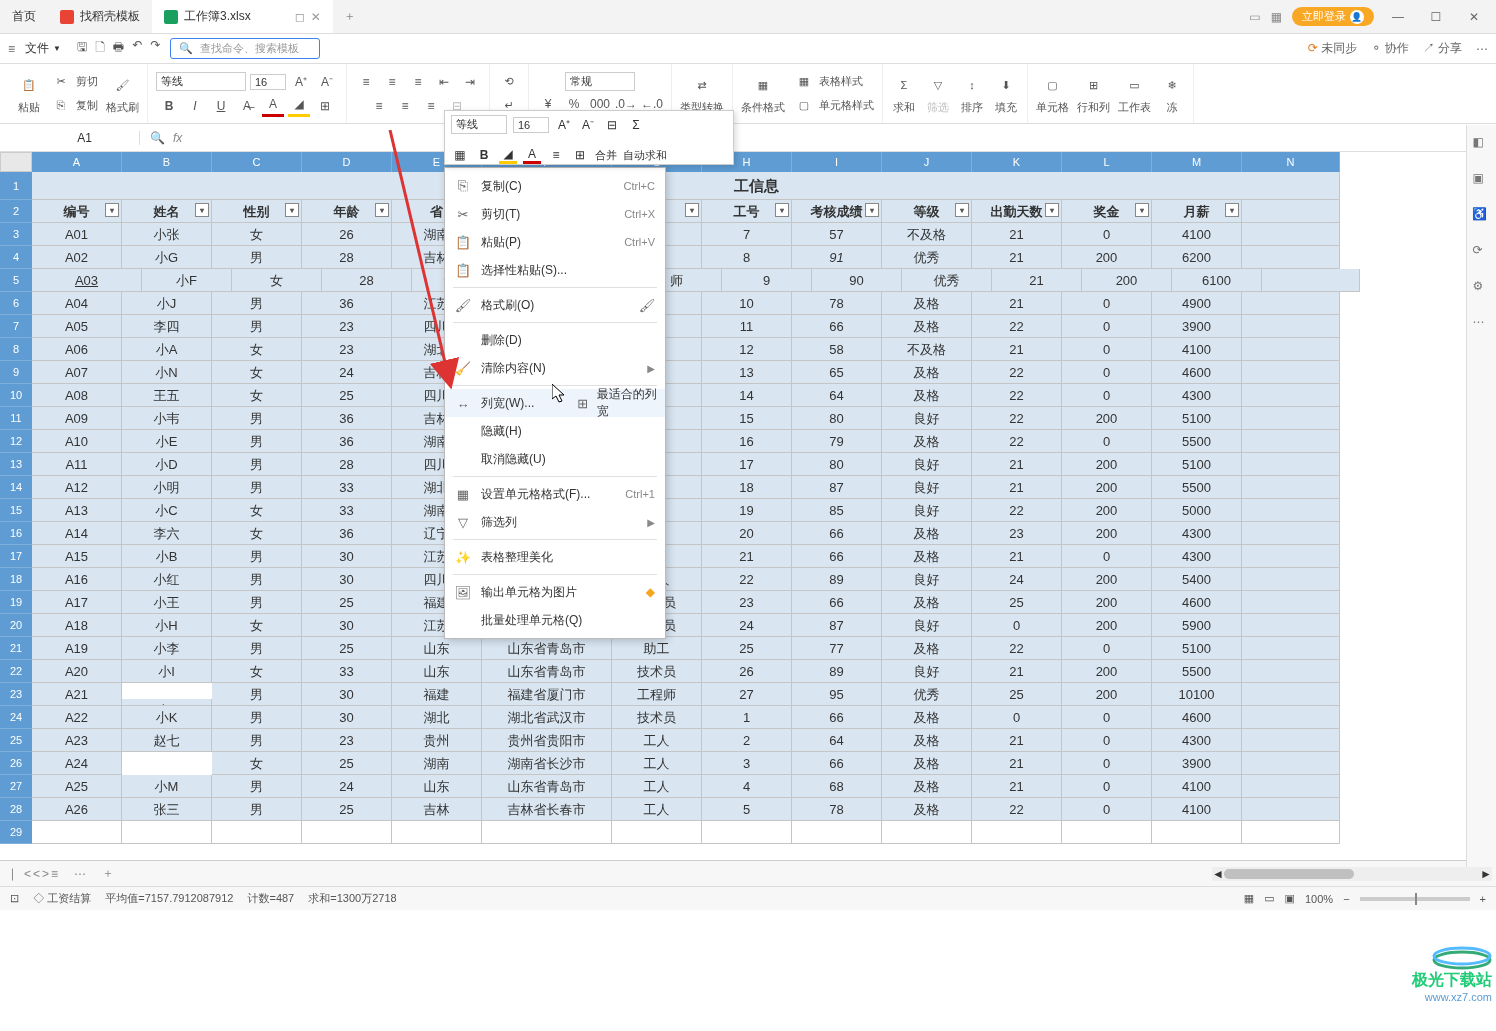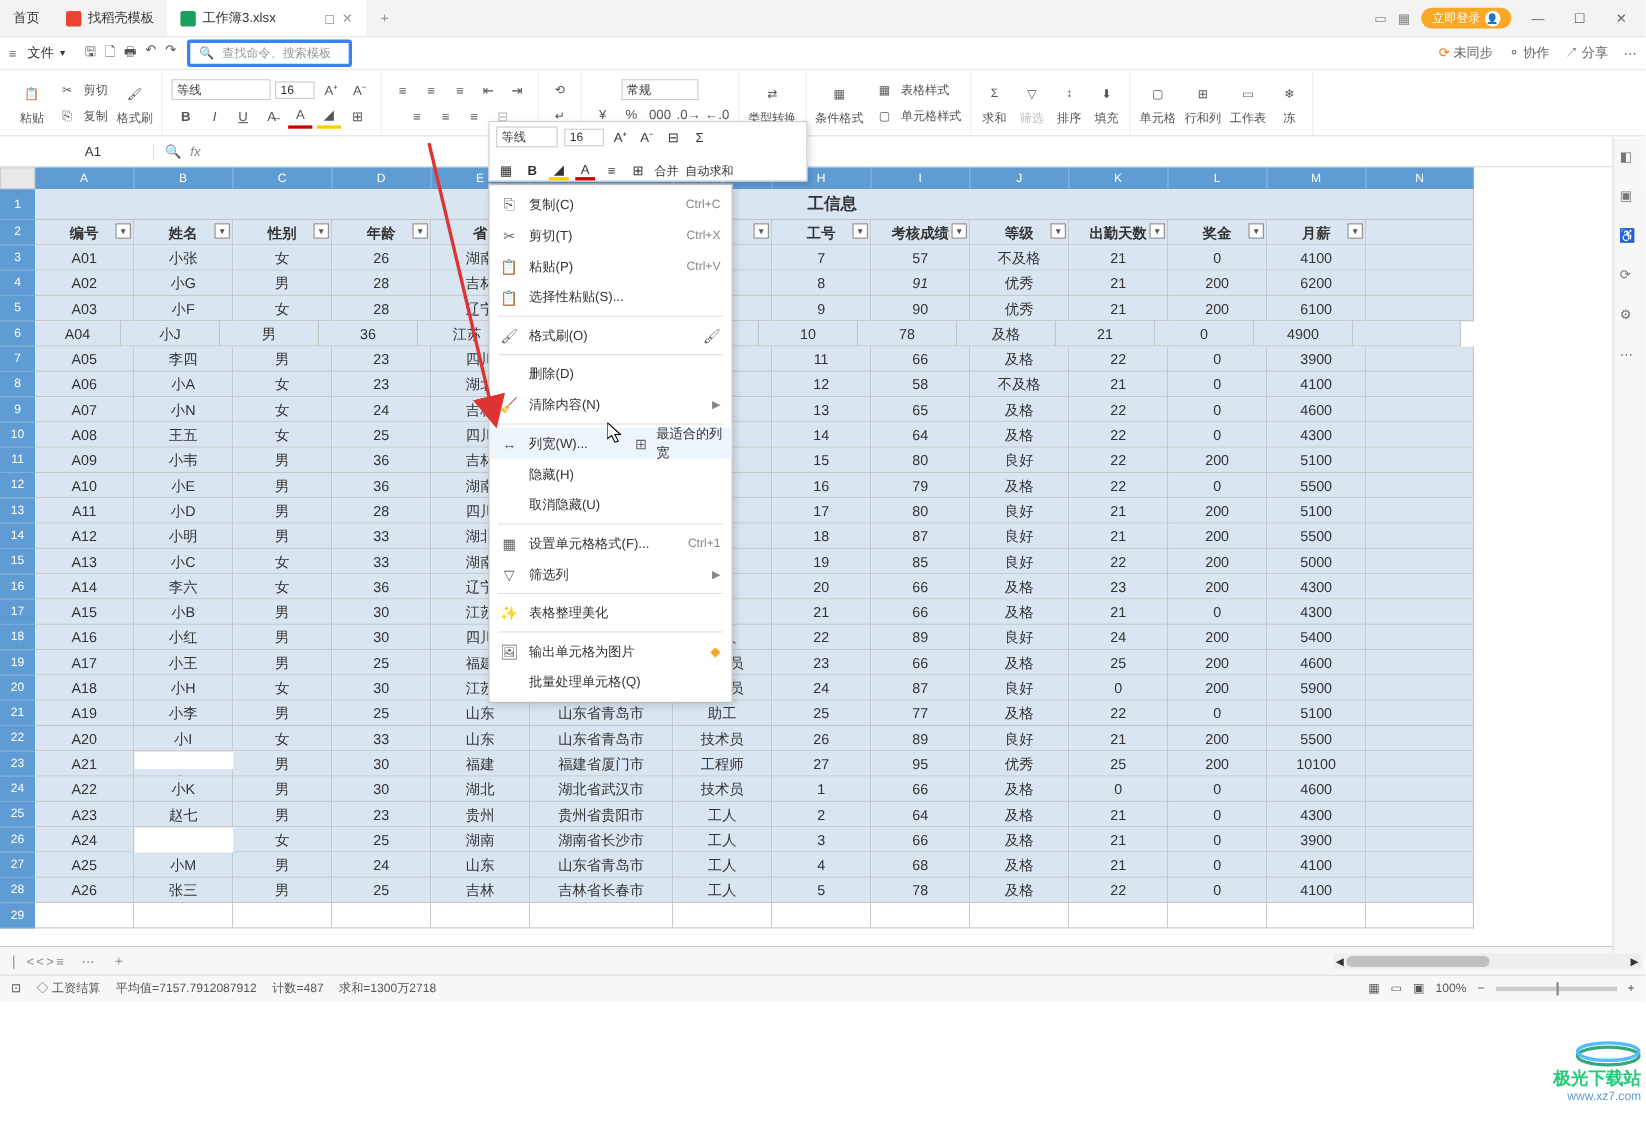--- a/index.html
+++ b/index.html
@@ -19,21 +19,21 @@
 .win-btn { width: 28px; text-align: center; color: #666; }
 
 
 .menubar { height: 30px; display: flex; align-items: center; padding: 0 8px; gap: 4px; border-bottom: 1px solid #ddd; background: #fff; }
 .menubar .file-btn { display: flex; align-items: center; gap: 4px; padding: 2px 6px; }
 .menubar .qat { display: flex; gap: 8px; padding: 0 6px; color: #555; }
 .menu-tabs { display: flex; gap: 2px; margin-left: 8px; }
 .menu-tab { padding: 4px 10px; border-radius: 4px; cursor: pointer; }
 .menu-tab.active { background: #22a567; color: #fff; }
 .menubar-right { margin-left: auto; display: flex; align-items: center; gap: 14px; color: #666; }
-.search-box { border: 3px solid #3b82f6; border-radius: 3px; padding: 2px 8px; color: #999; font-size: 11px; width: 150px; }
+.search-box { border: 1px solid #3b82f6; border-radius: 3px; padding: 2px 8px; color: #999; font-size: 11px; width: 150px; }
 
 
 .ribbon { height: 60px; display: flex; align-items: center; padding: 0 8px; border-bottom: 1px solid #ddd; background: #fff; position: relative; }
 .rgroup { display: flex; flex-direction: column; align-items: center; padding: 0 8px; border-right: 1px solid #eee; height: 100%; justify-content: center; gap: 2px; }
 .rgroup.row { flex-direction: row; gap: 8px; }
 .rbtn-lg { display: flex; flex-direction: column; align-items: center; gap: 2px; font-size: 11px; color: #555; }
 .rbtn-sm { display: flex; align-items: center; gap: 4px; font-size: 11px; color: #555; }
 .ricon { width: 22px; height: 22px; display: inline-flex; align-items: center; justify-content: center; color: #555; }
 .ricon.lg { width: 26px; height: 26px; }
 .font-row { display: flex; gap: 4px; align-items: center; }
@@ -413,37 +413,37 @@
         <div class="cell" style="width: 90px;">师</div>
         <div class="cell" style="width: 90px;">8</div>
         <div class="cell" style="width: 90px; font-style: italic;">91</div>
         <div class="cell" style="width: 90px;">优秀</div>
         <div class="cell" style="width: 90px;">21</div>
         <div class="cell" style="width: 90px;">200</div>
         <div class="cell" style="width: 90px;">6200</div>
         <div class="cell" style="width: 98px;"></div>
       </div>
       <div class="data-row">
-        <div class="cell" style="width: 90px;">A03</div>
+        <div class="cell" style="width: 110px; text-decoration: underline;">A03</div>
         <div class="cell" style="width: 90px;">小F</div>
         <div class="cell" style="width: 90px;">女</div>
         <div class="cell" style="width: 90px;">28</div>
         <div class="cell" style="width: 90px;">辽宁</div>
         <div class="cell" style="width: 130px;"></div>
         <div class="cell" style="width: 90px;">师</div>
         <div class="cell" style="width: 90px;">9</div>
         <div class="cell" style="width: 90px;">90</div>
         <div class="cell" style="width: 90px;">优秀</div>
         <div class="cell" style="width: 90px;">21</div>
         <div class="cell" style="width: 90px;">200</div>
         <div class="cell" style="width: 90px;">6100</div>
         <div class="cell" style="width: 98px;"></div>
       </div>
       <div class="data-row">
-        <div class="cell" style="width: 78px;">A04</div>
+        <div class="cell" style="width: 90px;">A04</div>
         <div class="cell" style="width: 90px;">小J</div>
         <div class="cell" style="width: 90px;">男</div>
         <div class="cell" style="width: 90px;">36</div>
         <div class="cell" style="width: 90px;">江苏</div>
         <div class="cell" style="width: 130px;"></div>
         <div class="cell" style="width: 90px;">工</div>
         <div class="cell" style="width: 90px;">10</div>
         <div class="cell" style="width: 90px;">78</div>
         <div class="cell" style="width: 90px;">及格</div>
         <div class="cell" style="width: 90px;">21</div>

